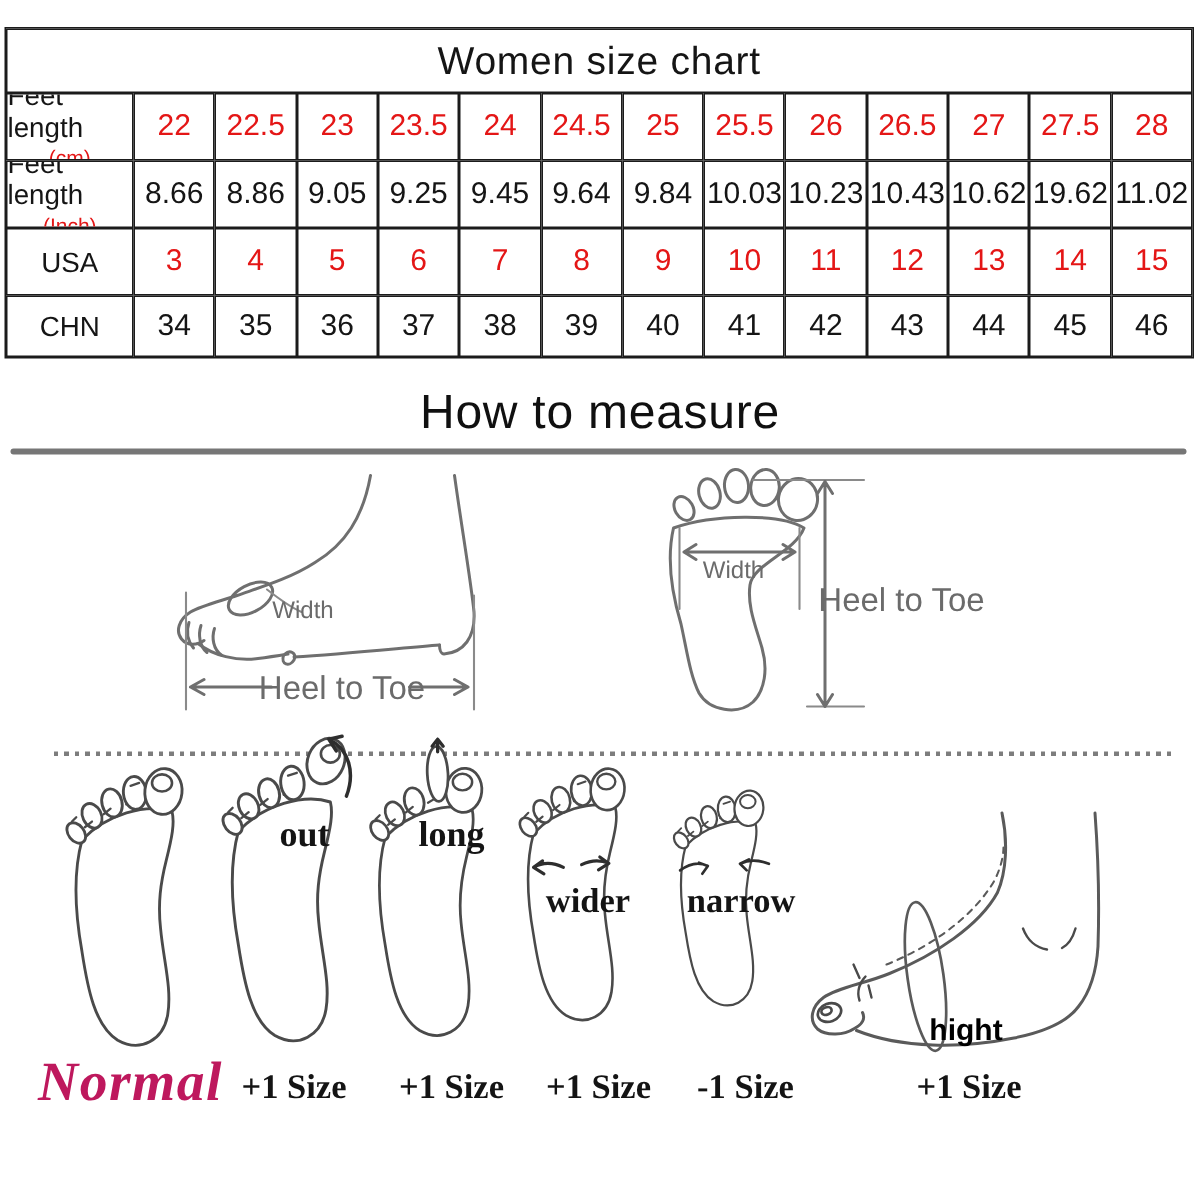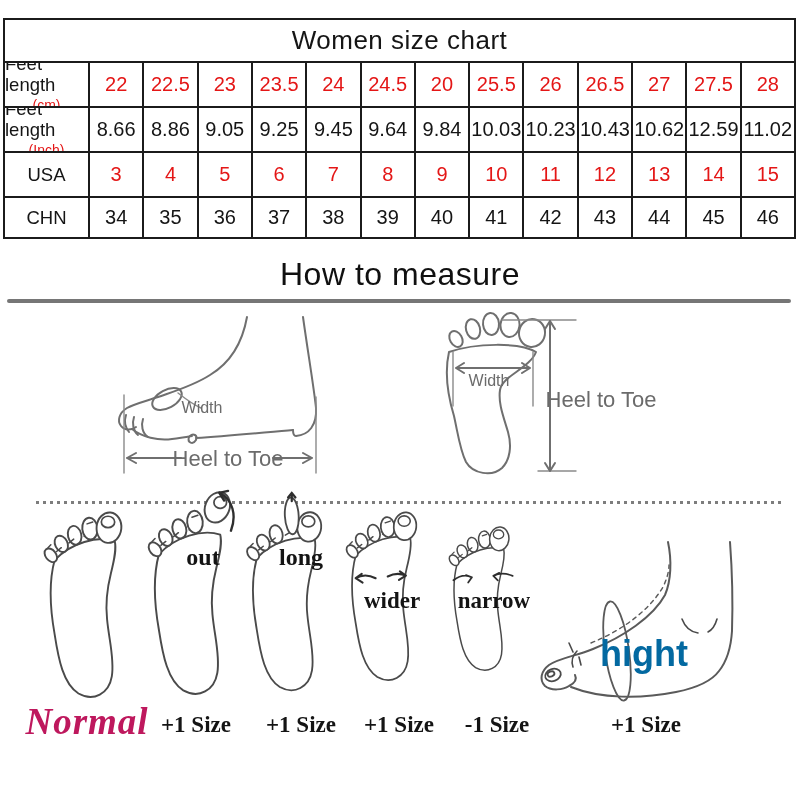--- a/index.html
+++ b/index.html
@@ -31,21 +31,21 @@
   .n{fill:none;stroke:#4a4a4a;stroke-width:1.8;}
   .ar{fill:none;stroke:#2e2e2e;stroke-width:2.4;stroke-linecap:round;}
   .abs{position:absolute;}
   
   .glab{position:absolute;transform:translateX(-50%);color:#6b6b6b;font-size:16px;white-space:nowrap;}
   .glab.big{font-size:22px;}
   .toe-label{position:absolute;transform:translateX(-50%);font-family:"Liberation Serif",serif;
              font-weight:bold;font-size:24px;color:#141414;white-space:nowrap;}
   .toe-label.mid{font-size:23px;}
   .hight-label{position:absolute;transform:translateX(-50%);font-family:"Liberation Sans",sans-serif;
-               font-weight:bold;font-size:36px;color:#0369a1;}
+               font-weight:bold;font-size:20px;color:#000000;margin-top:43px;}
   .normal-label{position:absolute;transform:translateX(-50%);font-family:"Liberation Serif",serif;
                 font-style:italic;font-weight:600;font-size:37px;color:#be185d;letter-spacing:1px;}
   .size-label{position:absolute;transform:translateX(-50%);font-family:"Liberation Serif",serif;
               font-weight:bold;font-size:23px;color:#141414;white-space:nowrap;}
 </style>
 </head>
 <body>
 
 <div class="stage">
 
@@ -75,21 +75,21 @@
     <div class="tc rowlab">
       <span>Feet length</span>
       <span class="sub red">(cm)</span>
     </div>
     <div class="tc red">22</div>
     <div class="tc red">22.5</div>
     <div class="tc red">23</div>
     <div class="tc red">23.5</div>
     <div class="tc red">24</div>
     <div class="tc red">24.5</div>
-    <div class="tc red">20</div>
+    <div class="tc red">25</div>
     <div class="tc red">25.5</div>
     <div class="tc red">26</div>
     <div class="tc red">26.5</div>
     <div class="tc red">27</div>
     <div class="tc red">27.5</div>
     <div class="tc red">28</div>
 
     <div class="tc rowlab">
       <span>Feet length</span>
       <span class="sub red">(Inch)</span>
@@ -98,21 +98,21 @@
     <div class="tc">8.86</div>
     <div class="tc">9.05</div>
     <div class="tc">9.25</div>
     <div class="tc">9.45</div>
     <div class="tc">9.64</div>
     <div class="tc">9.84</div>
     <div class="tc">10.03</div>
     <div class="tc">10.23</div>
     <div class="tc">10.43</div>
     <div class="tc">10.62</div>
-    <div class="tc">12.59</div>
+    <div class="tc">19.62</div>
     <div class="tc">11.02</div>
 
     <div class="tc rowlab">
       <span>USA</span>
     </div>
     <div class="tc red">3</div>
     <div class="tc red">4</div>
     <div class="tc red">5</div>
     <div class="tc red">6</div>
     <div class="tc red">7</div>

